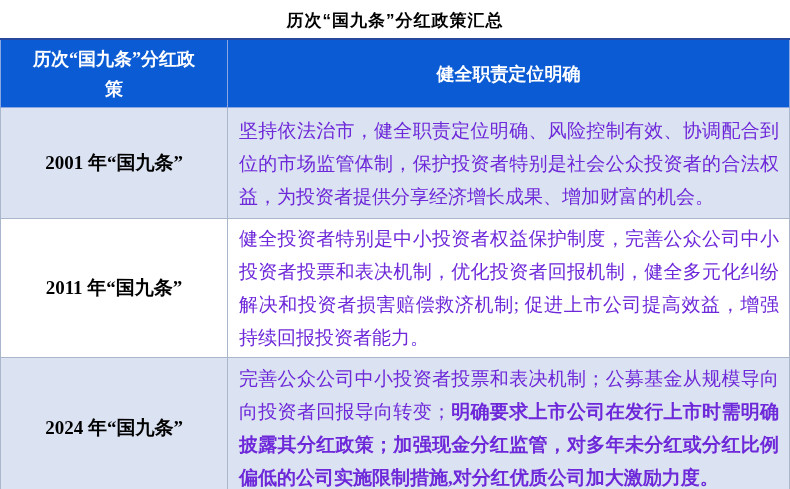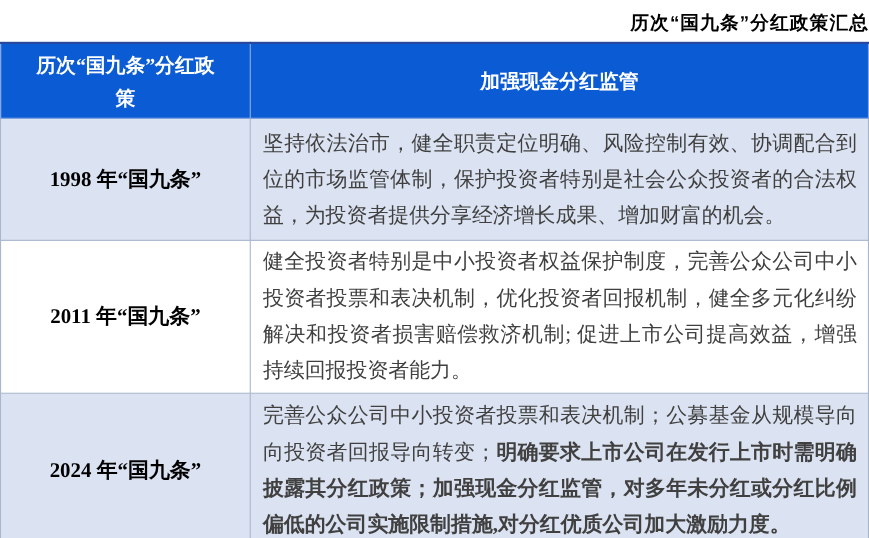--- a/index.html
+++ b/index.html
@@ -6,21 +6,21 @@
     margin: 0; padding: 0;
     width: 790px; height: 489px;
     overflow: hidden;
     background: #ffffff;
     font-family: "Liberation Serif", "DejaVu Serif", serif;
   }
   .page { width: 790px; height: 489px; overflow: hidden; }
   .title {
     height: 29px;
     padding-top: 9px;
-    text-align: right;
+    text-align: center;
     font-family: "Liberation Sans", "DejaVu Sans", sans-serif;
     font-weight: bold;
     font-size: 17px;
     color: #000000;
     letter-spacing: 1px;
   }
   table.policy-table {
     width: 790px;
     border-collapse: collapse;
     table-layout: fixed;
@@ -46,21 +46,21 @@
     text-align: center;
     vertical-align: middle;
     font-weight: bold;
     font-size: 19px;
     color: #000000;
   }
   td.content {
     padding: 3px 10px 3px 11px;
     font-size: 19px;
     line-height: 33px;
-    color: #404040;
+    color: #6d28d9;
     text-align: justify;
     vertical-align: middle;
   }
   td.content .b { font-weight: bold; }
   tr.r1 { height: 111px; }
   tr.r2 { height: 137px; }
   tr.r3 { height: 140px; }
 </style>
 </head>
 <body>
@@ -70,26 +70,26 @@
 
   <table class="policy-table">
     <colgroup>
         <col class="c1">
         <col>
       </colgroup>
     <thead>
       <tr>
         <th class="policy-h">历次“国九条”分红政
 策</th>
-        <th>加强现金分红监管</th>
+        <th>健全职责定位明确</th>
       </tr>
     </thead>
     <tbody>
       <tr class="row-alt r1">
-        <td class="policy">1998 年“国九条”</td>
+        <td class="policy">2001 年“国九条”</td>
         <td class="content"><span>坚持依法治市，健全职责定位明确、风险控制有效、协调配合到位的市场监管体制，保护投资者特别是社会公众投资者的合法权益，为投资者提供分享经济增长成果、增加财富的机会。</span><span class="b"></span></td>
       </tr>
       <tr class="row-plain r2">
         <td class="policy">2011 年“国九条”</td>
         <td class="content"><span>健全投资者特别是中小投资者权益保护制度，完善公众公司中小投资者投票和表决机制，优化投资者回报机制，健全多元化纠纷解决和投资者损害赔偿救济机制; 促进上市公司提高效益，增强持续回报投资者能力。</span><span class="b"></span></td>
       </tr>
       <tr class="row-alt r3">
         <td class="policy">2024 年“国九条”</td>
         <td class="content"><span>完善公众公司中小投资者投票和表决机制；公募基金从规模导向向投资者回报导向转变；</span><span class="b">明确要求上市公司在发行上市时需明确披露其分红政策；加强现金分红监管，对多年未分红或分红比例偏低的公司实施限制措施,对分红优质公司加大激励力度。</span></td>
       </tr>

